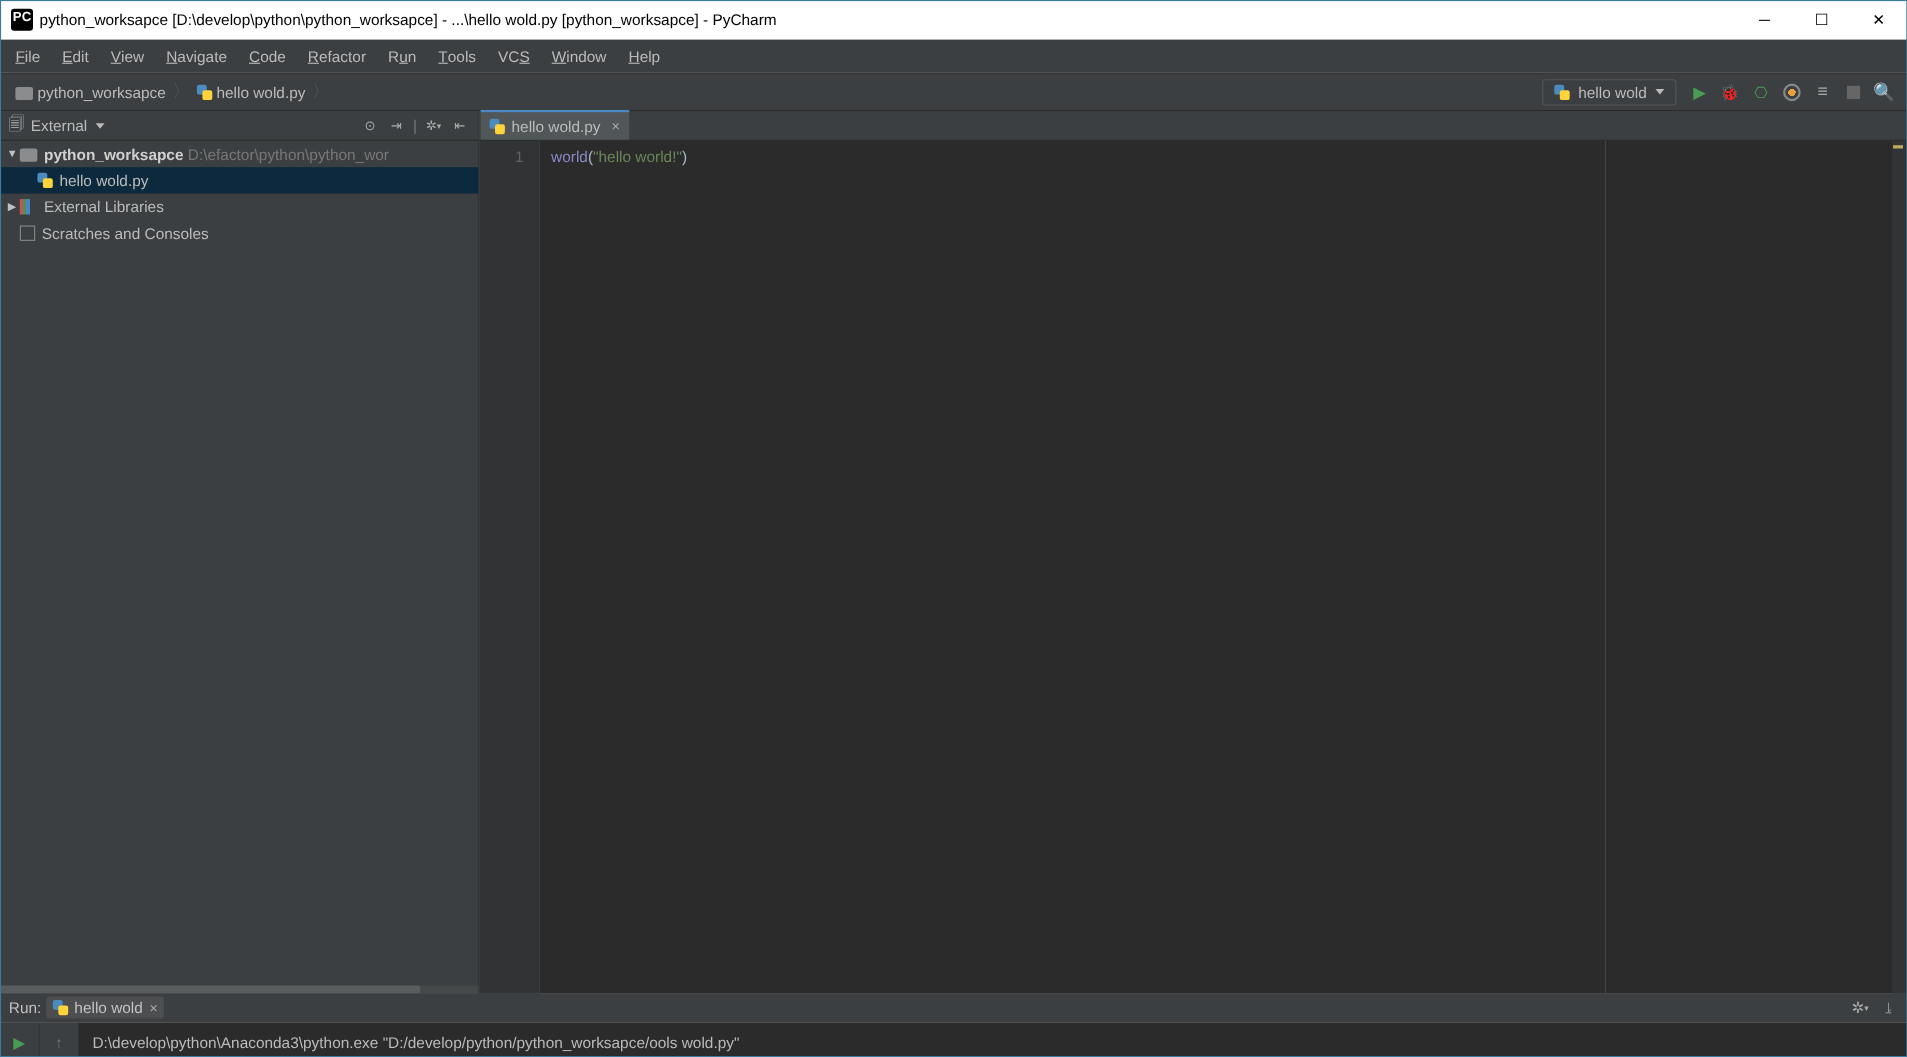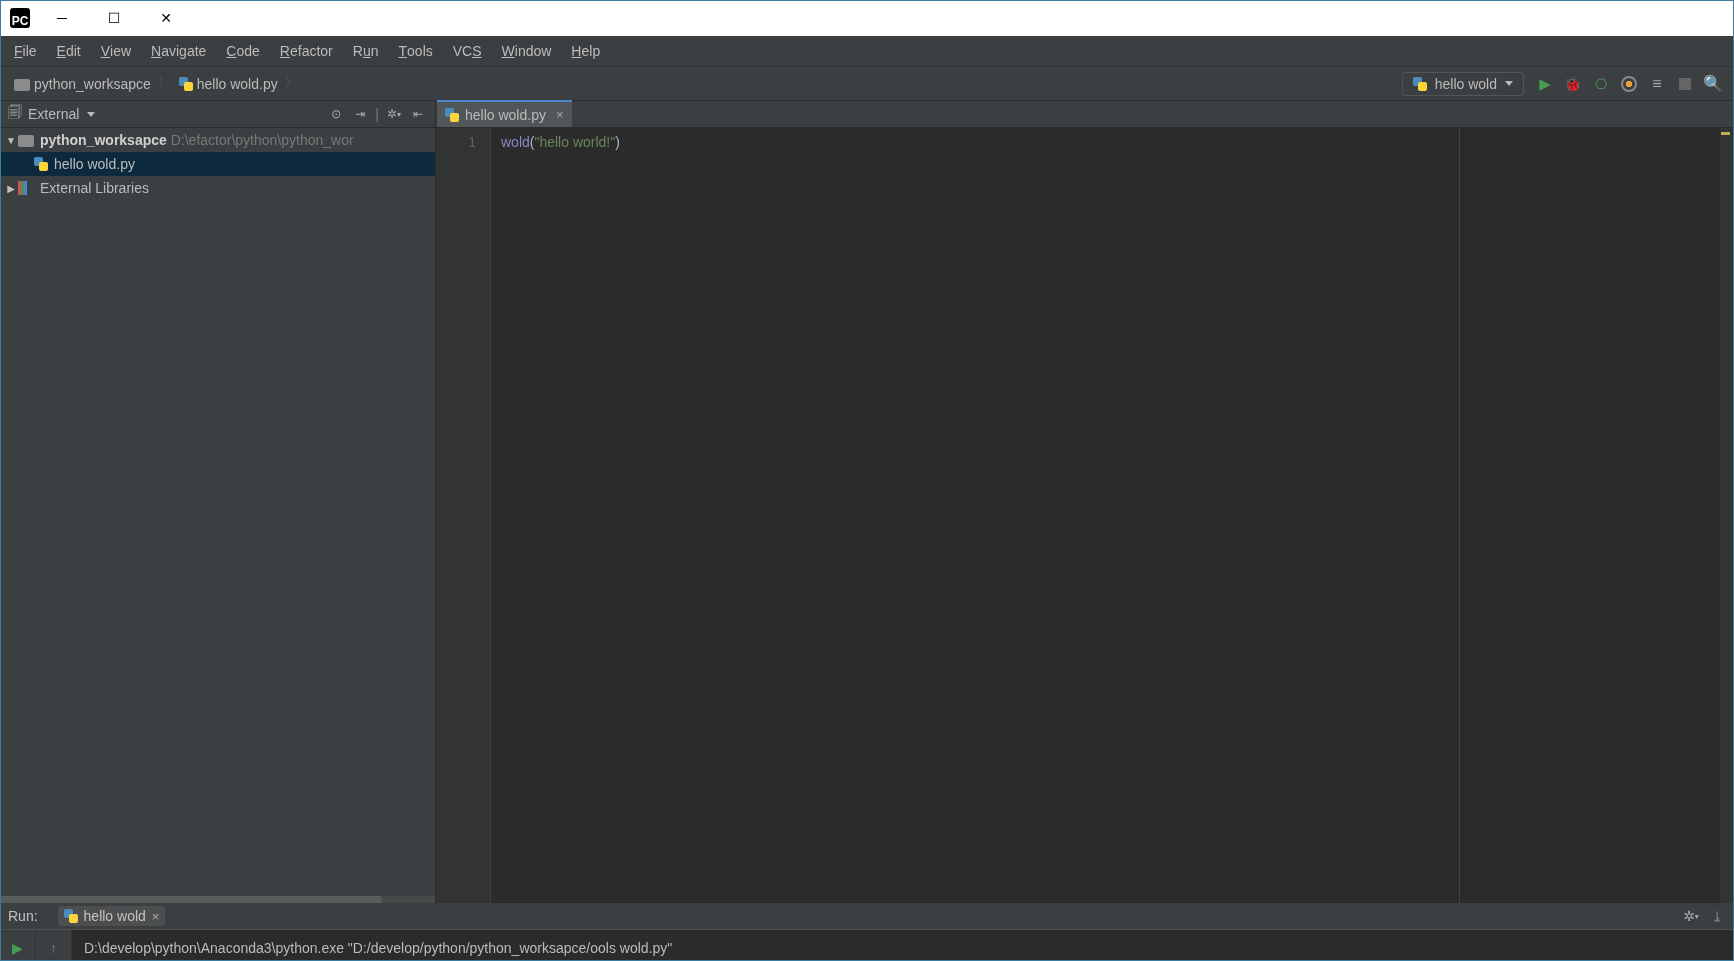--- a/index.html
+++ b/index.html
@@ -1,20 +1,20 @@
 <!DOCTYPE html>
 <html><head>
 <meta charset="utf-8">
 <style>
 *{box-sizing:border-box;margin:0;padding:0;font-family:"Segoe UI",Arial,sans-serif}
 body{width:1734px;height:961px;overflow:hidden;background:#ffffff;position:relative}
 
 .win-border{position:absolute;top:0;left:0;right:0;bottom:0;border:1px solid #3c7a9e;pointer-events:none}
 .titlebar{height:36px;background:#ffffff;display:flex;align-items:center;padding-left:4px}
-.titlebar .pc-icon{width:20px;height:20px;background:#000;border-radius:3px;display:flex;align-items:flex-end;justify-content:center;margin:2px 6px}
+.titlebar .pc-icon{width:20px;height:20px;background:#000;border-radius:3px;display:flex;align-items:flex-start;justify-content:center;margin:2px 6px}
 .pc-icon span{color:#fff;font-size:12px;font-weight:bold}
 .titlebar .title{font-size:14px;color:#000;flex:1;white-space:nowrap}
 .win-controls{display:flex;height:100%}
 .win-btn{width:52px;height:36px;display:flex;align-items:center;justify-content:center;cursor:pointer;font-size:14px;color:#000}
 
 .menubar{height:30px;background:#3c3f41;display:flex;align-items:stretch;padding:0 4px;color:#bbbbbb;font-size:14px}
 .menubar .mitem{padding:0 10px;display:flex;align-items:center;cursor:pointer}
 .menubar .u{text-decoration:underline}
 
 .toolbarrow{height:35px;background:#3c3f41;display:flex;align-items:center;justify-content:space-between;border-top:1px solid #323232;border-bottom:1px solid #2b2b2b}
@@ -64,41 +64,42 @@
 .code-area{flex:1;display:flex;font-family:"Consolas","Courier New",monospace;font-size:14px;position:relative}
 .gutter{width:55px;background:#313335;color:#606366;text-align:right;padding:4px 14px 0 0;line-height:20px;border-right:1px solid #3c3f41}
 .code-lines{flex:1;padding:4px 0 0 10px;line-height:20px;color:#a9b7c6;border-right:1px solid #444}
 .code-lines .func{color:#8888c6}
 .code-lines .str{color:#6a8759}
 .right-gutter{width:14px;background:#313335}
 .annot-mark{position:absolute;top:4px;right:4px;width:9px;height:3px;background:#bbad5b}
 
 .run-panel{height:247px;background:#2b2b2b;display:flex;flex-direction:column}
 .run-header{height:27px;background:#3c3f41;display:flex;align-items:center;justify-content:space-between;padding:0 8px;color:#c2c2c2;font-size:14px;border-bottom:1px solid #515151}
-.run-h-left{display:flex;align-items:center;gap:20px}
+.run-h-left{display:flex;align-items:center;gap:4px}
 .run-config-tab{display:flex;align-items:center;gap:6px;background:#4c4e50;padding:2px 6px;border-radius:3px}
 .run-close-x{color:#aaa;font-size:13px;cursor:pointer}
 .run-h-right{display:flex;align-items:center;gap:8px}
 .run-body{flex:1;display:flex;overflow:hidden}
 .run-toolbars{display:flex}
 .run-col{width:36px;background:#3c3f41;display:flex;flex-direction:column;align-items:center;padding-top:4px;gap:2px;border-right:1px solid #323232}
 .run-tb{width:28px;height:28px;display:flex;align-items:center;justify-content:center;cursor:pointer;border-radius:3px;color:#aaa;font-size:14px}
 .run-tb.green{color:#499c54}
 .run-output{flex:1;background:#2b2b2b;color:#bbbbbb;font-family:"SimSun","Consolas",monospace;font-size:14px;padding:7px 12px;line-height:22px;white-space:pre}
 
 .run-tool-label{}
 .gear-ic{color:#aaa;font-size:14px}
 </style>
 </head>
 <body>
 
 <div class="titlebar">
   <div class="pc-icon">
       <span>PC</span>
     </div>
+  <div class="title">python_worksapce [D:\develop\python\python_worksapce] - ...\hello wold.py [python_worksapce] - PyCharm</div>
   <div class="win-controls">
     <div class="win-btn">─</div>
     <div class="win-btn">☐</div>
     <div class="win-btn close">✕</div>
   </div>
 </div>
 
 <div class="menubar">
   <div class="mitem">
       <span class="u">F</span>
@@ -189,40 +190,44 @@
         <span class="tree-ic">
             <span class="py-ic"></span>
           </span>
         <span>hello wold.py</span>
       </div>
       <div class="tree-row">
         <span class="tree-arrow">▶</span>
         <span class="lib-ic"></span>
         <span>External Libraries</span>
       </div>
+      <div class="tree-row" style="padding-left:18px">
+        <span class="scratch-ic"></span>
+        <span>Scratches and Consoles</span>
+      </div>
     </div>
     <div class="sb-scroll">
         <div class="sb-thumb"></div>
       </div>
   </div>
 
   <div class="editor">
     <div class="tab-strip">
       <div class="etab">
         <span class="py-ic"></span>
         <span class="tname">hello wold.py</span>
         <span class="close-x">×</span>
       </div>
     </div>
     <div class="code-area">
       <div class="gutter">
         <div>1</div>
       </div>
       <div class="code-lines">
-        <div><span class="func">wold</span><span>(</span><span class="str">"hello world!"</span><span>)</span></div>
+        <div><span class="func">world</span><span>(</span><span class="str">"hello world!"</span><span>)</span></div>
       </div>
       <div style="width:260px"></div>
       <div class="right-gutter">
         <div class="annot-mark"></div>
       </div>
     </div>
   </div>
 </div>
 
 <div class="run-panel">

